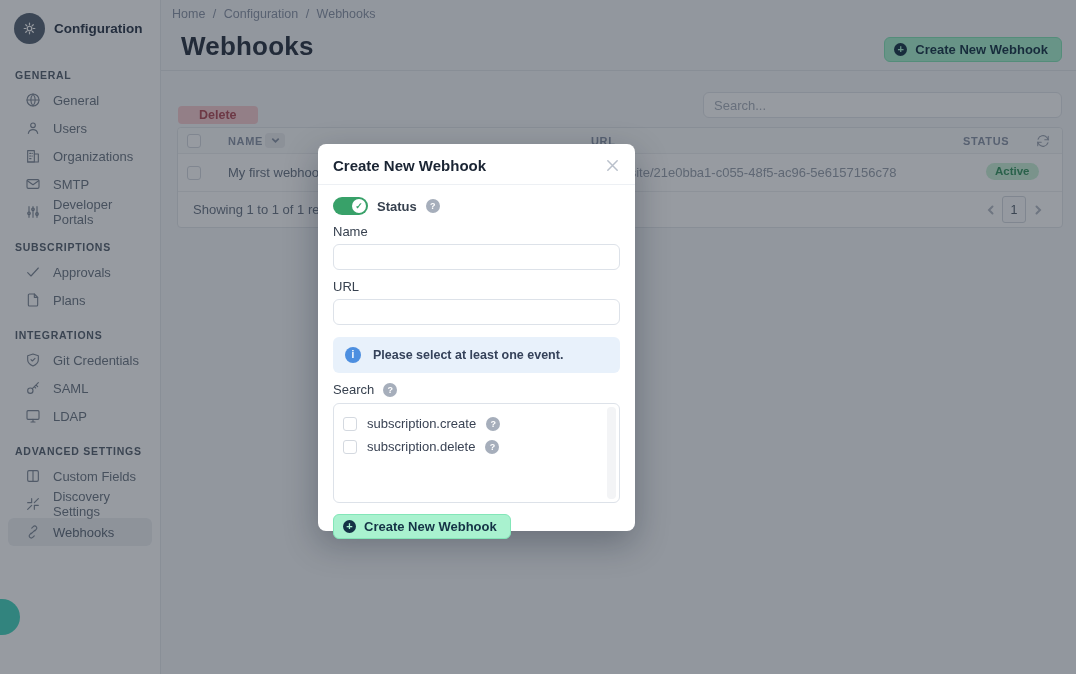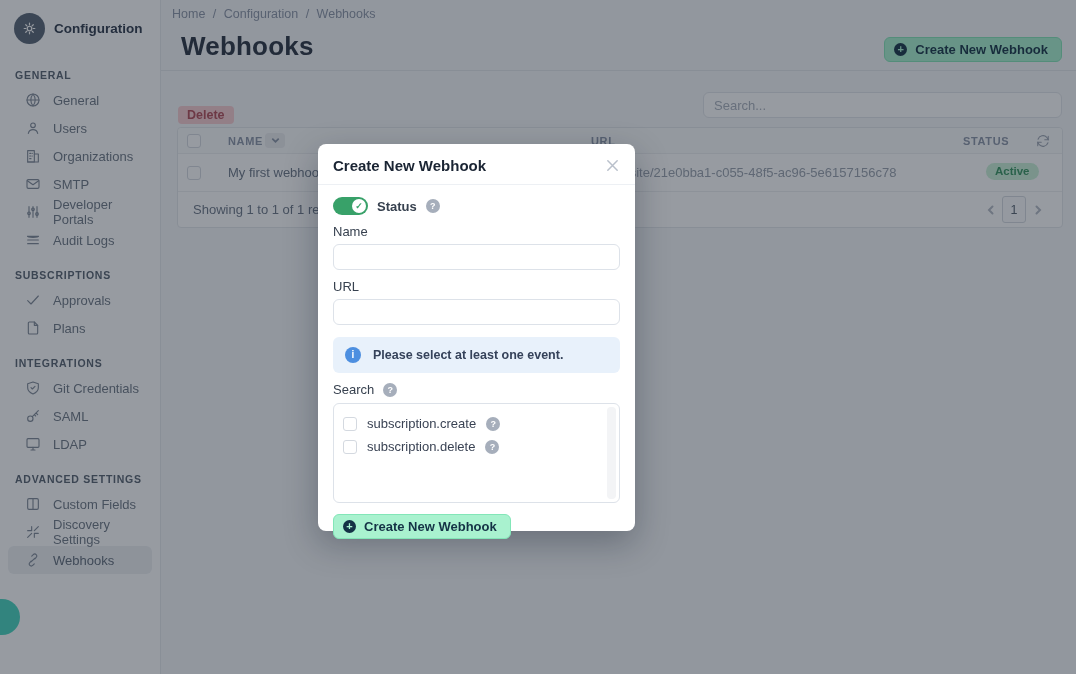--- a/index.html
+++ b/index.html
@@ -27,21 +27,21 @@
   .page-title { position:absolute; left:20px; top:31px; font-size:26px; font-weight:700; color:#27303F; letter-spacing:.2px; }
   .header-divider { position:absolute; left:0; right:0; top:70px; height:1px; background:#E4E7EB; }
 
   .btn-mint { display:inline-flex; align-items:center; gap:8px; background:#A9F2CF; border:1px solid #83E6B8; border-radius:6px; color:#143245; font-size:13px; font-weight:700; padding:4px 13px 4px 9px; cursor:pointer; }
   .plus-circle { width:13px; height:13px; border-radius:50%; background:#143245; color:#A9F2CF; font-size:11px; font-weight:700; line-height:12px; text-align:center; display:inline-block; }
   .create-btn-top { position:absolute; right:14px; top:37px; }
 
   .search-input { position:absolute; right:14px; top:92px; width:359px; height:26px; border:1px solid #E1E5EA; border-radius:6px; background:#fff; font-size:13px; color:#3A4354; padding:0 10px; font-family:"Liberation Sans",sans-serif; }
   .search-input::placeholder { color:#A8AFBB; }
 
-  .delete-btn { position:absolute; left:17px; top:106px; background:#F8CBD0; border:none; border-radius:4px; color:#B14A56; font-size:12.5px; font-weight:600; padding:2px 9px 3px; height:18px; cursor:pointer; }
+  .delete-btn { position:absolute; left:17px; top:106px; background:#F8CBD0; border:none; border-radius:4px; color:#B14A56; font-size:12.5px; font-weight:600; padding:2px 21px 3px; height:18px; cursor:pointer; }
 
   .table-card { position:absolute; left:16px; top:127px; width:886px; height:101px; background:#fff; border:1px solid #E4E7EB; border-radius:4px; }
   .t-header { position:relative; height:26px; background:#FAFBFC; border-bottom:1px solid #ECEEF1; border-radius:4px 4px 0 0; }
   .t-row { position:relative; height:38px; border-bottom:1px solid #ECEEF1; background:#fff; }
   .t-footer { position:relative; height:35px; }
   .col-head { position:absolute; top:7px; font-size:11px; font-weight:700; letter-spacing:.06em; color:#8A94A6; }
   .checkbox { position:absolute; left:9px; width:14px; height:14px; border:1.5px solid #D4D9E0; border-radius:3px; background:#fff; cursor:pointer; }
   .t-header .checkbox { top:6px; }
   .t-row .checkbox { top:12px; }
   .sort-badge { position:absolute; left:87px; top:5px; width:20px; height:15px; background:#EAECEF; border-radius:4px; display:flex; align-items:center; justify-content:center; color:#8A94A6; cursor:pointer; }
@@ -144,29 +144,20 @@
       <span class="nav-icon">
           <svg viewBox="0 0 24 24">
             <path d="M6 4v16M12 4v16M18 4v16"></path>
             <circle cx="6" cy="14" r="2"></circle>
             <circle cx="12" cy="8" r="2"></circle>
             <circle cx="18" cy="15" r="2"></circle>
           </svg>
         </span>
       <span>Developer Portals</span>
     </div>
-    <div class="nav-item">
-      <span class="nav-icon">
-          <svg viewBox="0 0 24 24">
-            <path d="M4 6.5h16M4 12h16M4 17.5h16"></path>
-            <path d="M4 6.5c0 1 3.6 1.6 8 1.6s8-.6 8-1.6"></path>
-          </svg>
-        </span>
-      <span>Audit Logs</span>
-    </div>
 
     <div class="nav-section-label">SUBSCRIPTIONS</div>
     <div class="nav-item">
       <span class="nav-icon">
           <svg viewBox="0 0 24 24">
             <path d="M4 13l5 5L20 6"></path>
           </svg>
         </span>
       <span>Approvals</span>
     </div>

